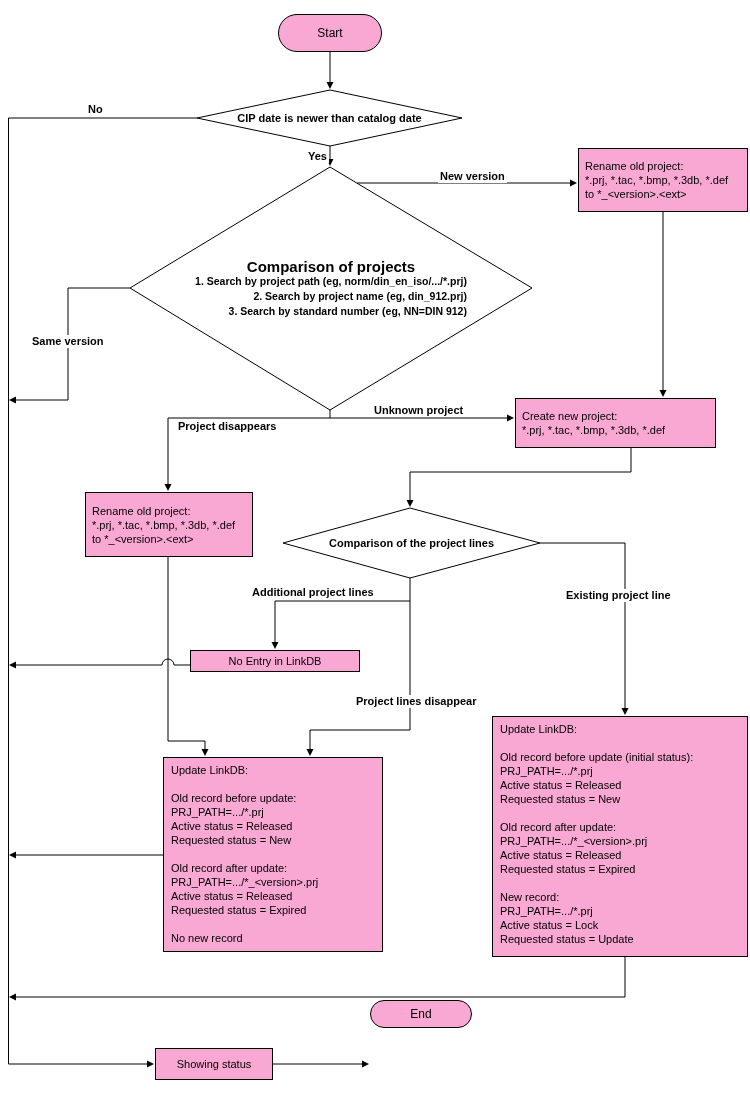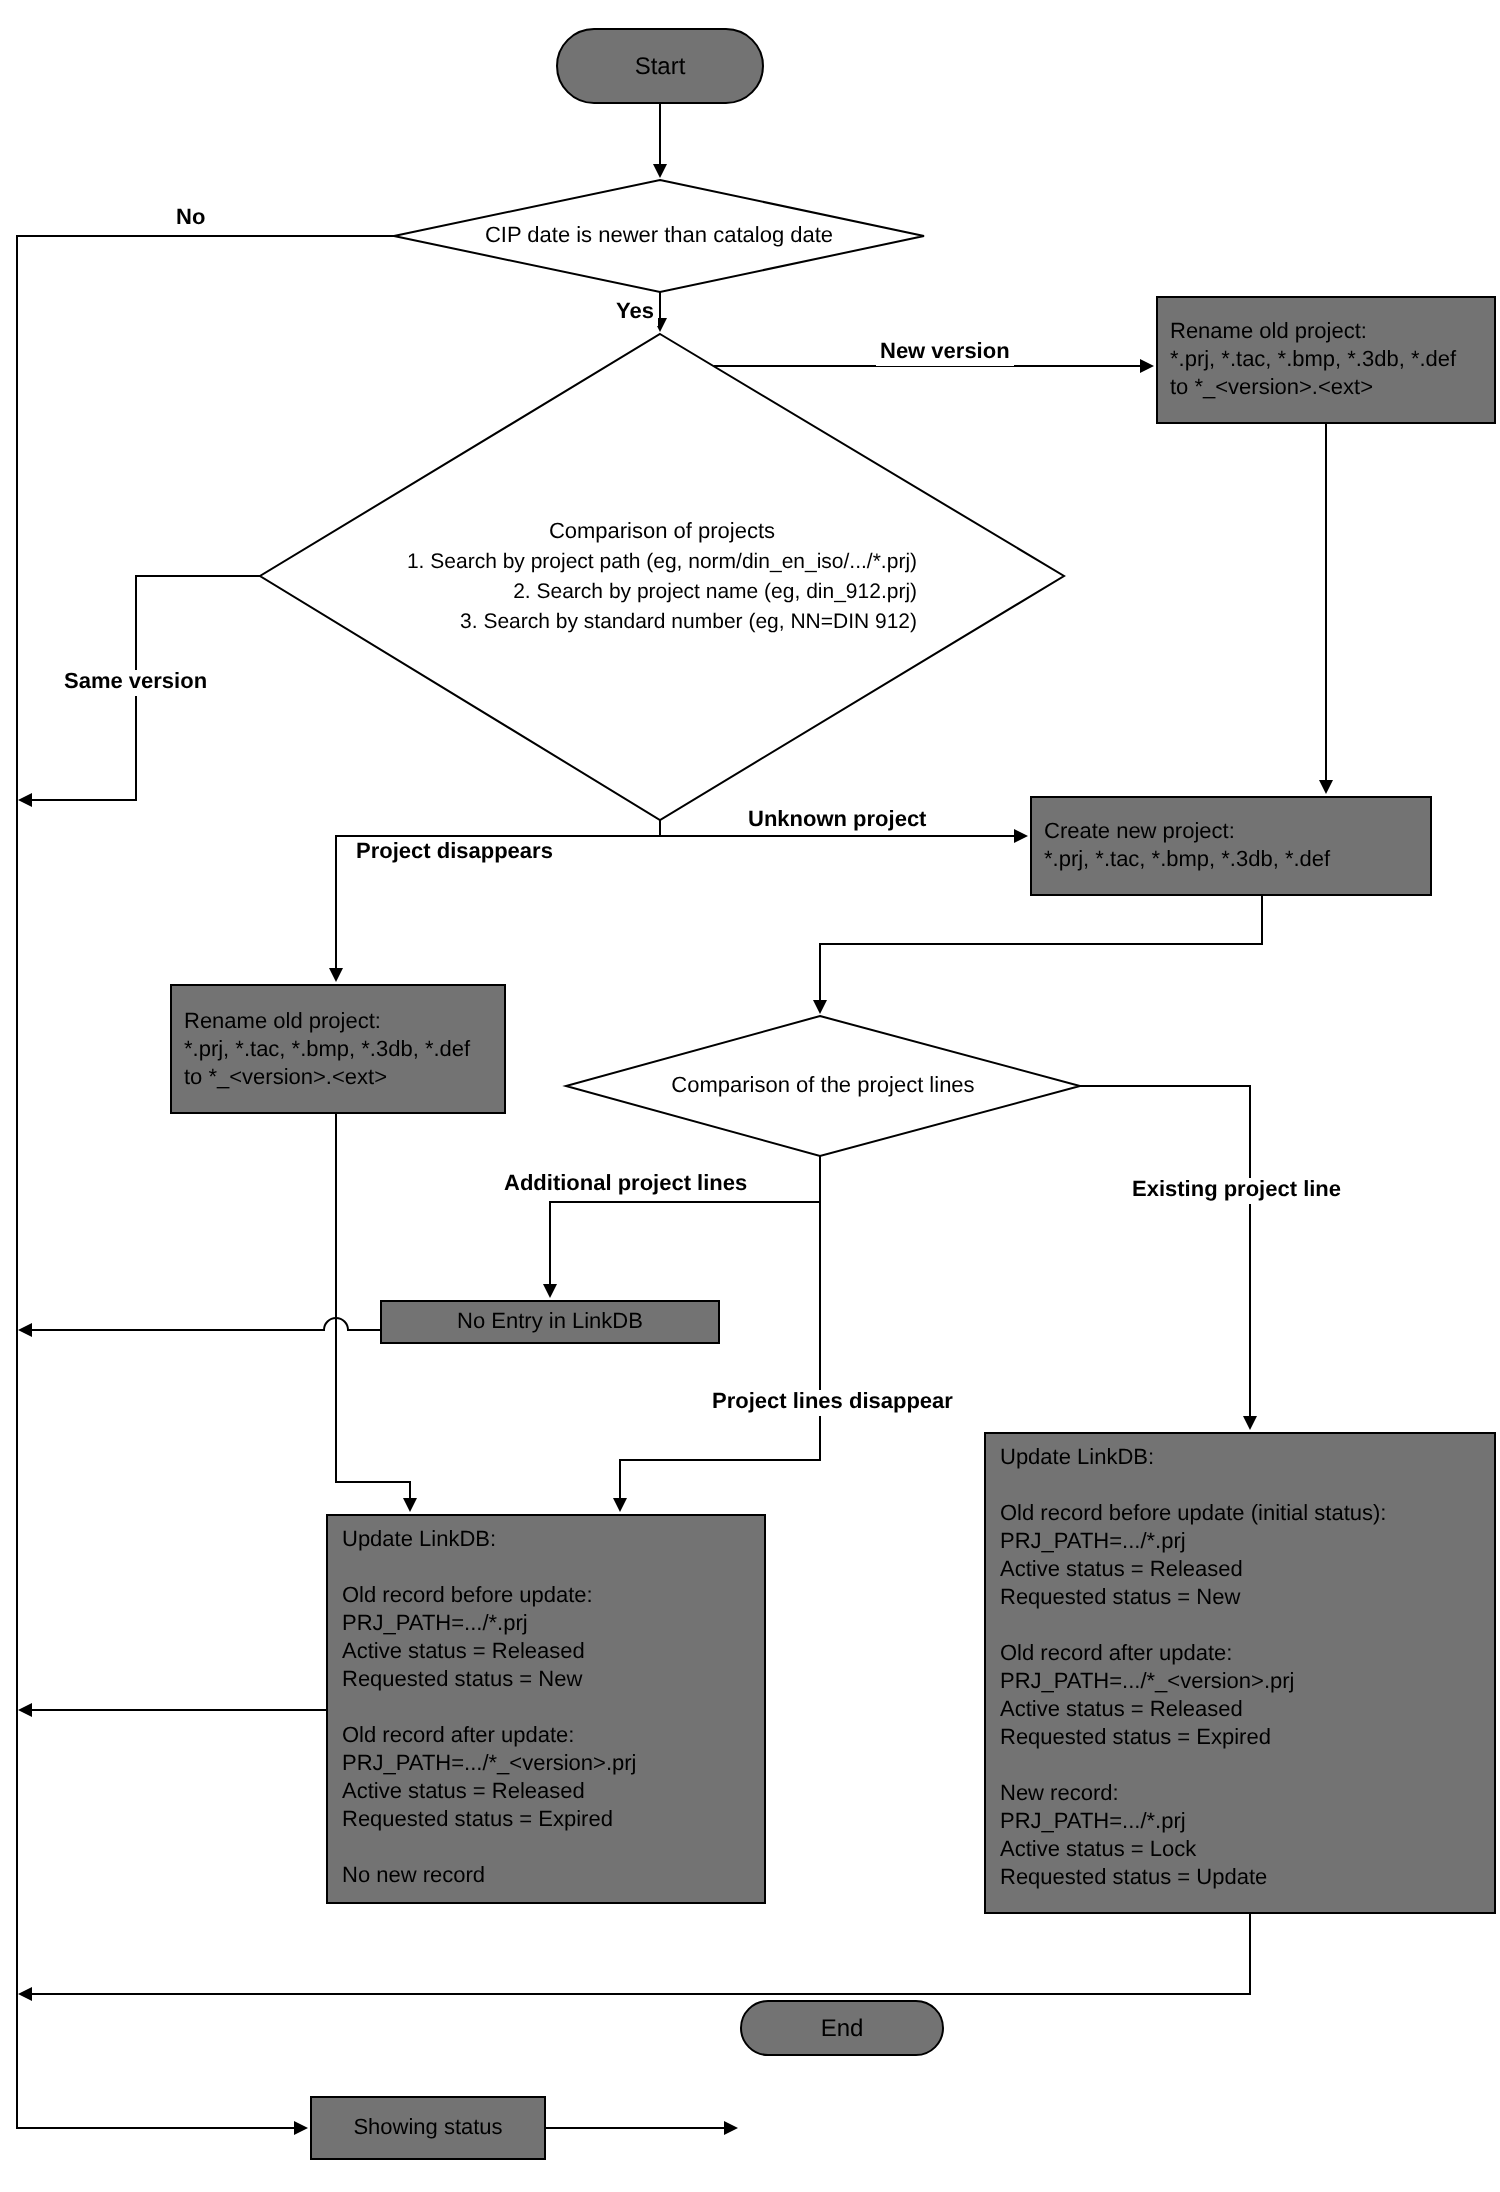--- a/index.html
+++ b/index.html
@@ -9,21 +9,21 @@
     height: 1096px;
     background: #ffffff;
     font-family: "Liberation Sans", sans-serif;
     color: #000000;
     overflow: hidden;
   }
   .canvas svg { position: absolute; left: 0; top: 0; }
   .node {
     position: absolute;
     border: 1px solid #000000;
-    background: #737373;
+    background: #f9a8d4;
     font-size: 11px;
     line-height: 14px;
     box-sizing: border-box;
   }
   .process { display: flex; align-items: center; padding: 2px 6px; }
   .center { justify-content: center; text-align: center; }
   .ml { white-space: pre-line; }
   .terminator {
     border-radius: 20px;
     display: flex;
@@ -34,23 +34,24 @@
   .textblock { padding: 5px 7px; }
   .dlabel {
     position: absolute;
     display: flex;
     align-items: center;
     justify-content: center;
     text-align: center;
     font-size: 11px;
     line-height: 14px;
     pointer-events: none;
+    font-weight: bold;
   }
   .dcol { flex-direction: column; }
-  .dtitle { font-size: 11px; line-height: 15px; }
+  .dtitle { font-size: 15px; line-height: 15px; }
   .dlist {
     text-align: right;
     white-space: pre-line;
     font-size: 10.5px;
     line-height: 15px;
   }
   .elabel {
     position: absolute;
     font-size: 11px;
     line-height: 13px;

